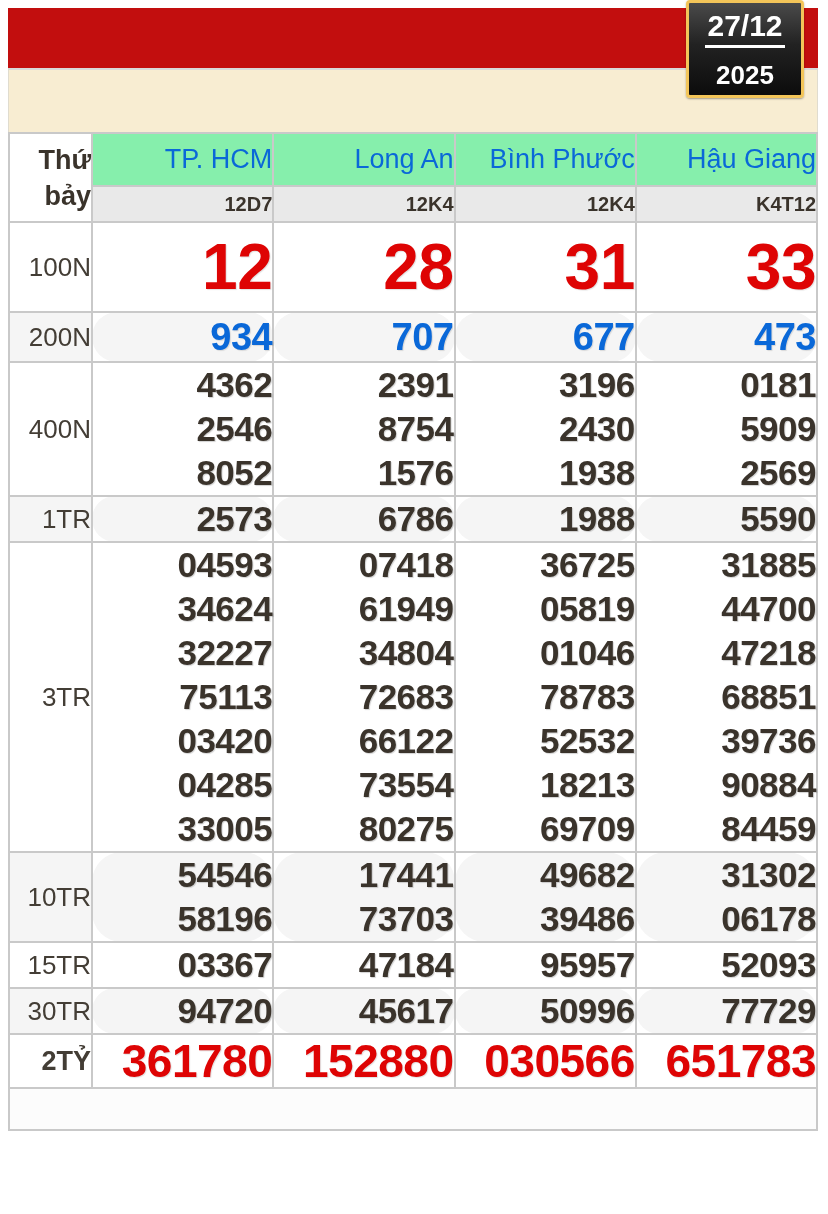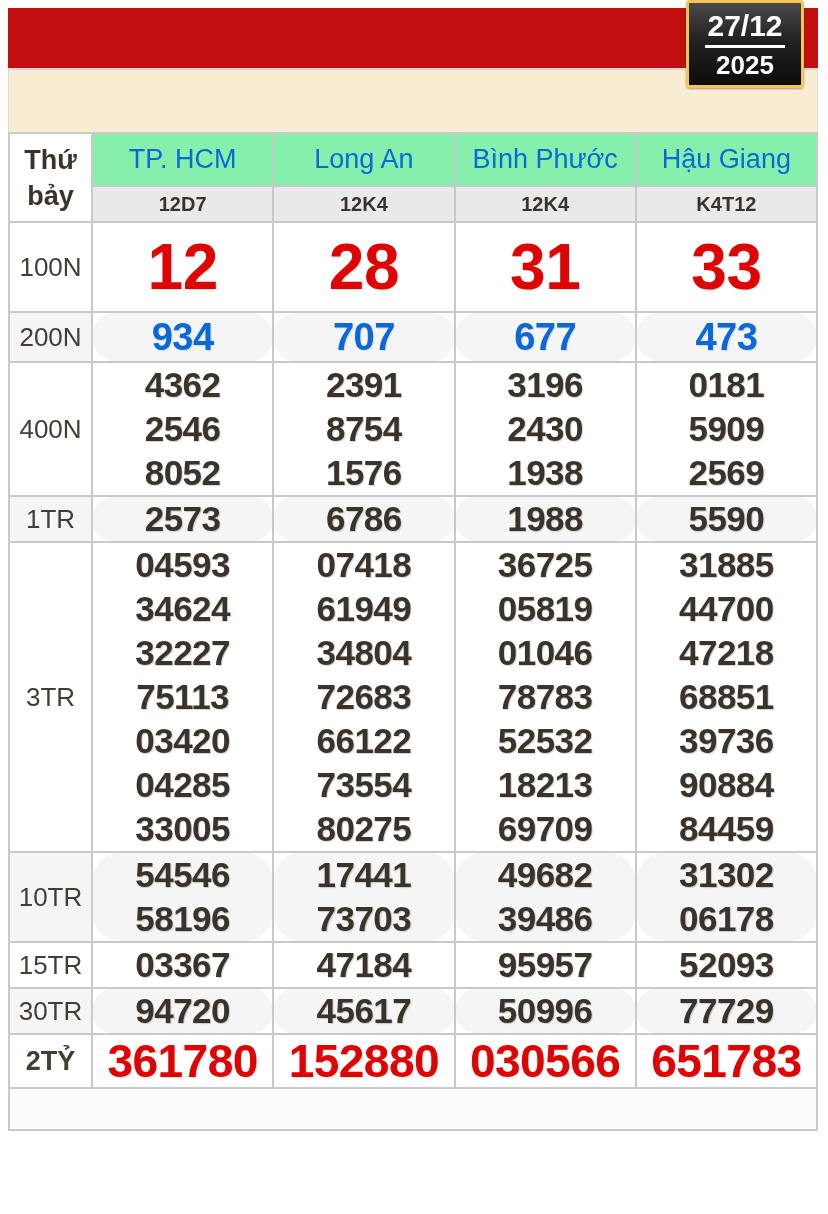--- a/index.html
+++ b/index.html
@@ -34,36 +34,36 @@
     position:absolute;top:-8px;right:14px;z-index:5;width:96px;
     background:linear-gradient(#4a4a4a 0%,#222 45%,#0c0c0c 100%);
     border:3px solid var(--gold);border-radius:4px;
     padding:6px 8px 5px;text-align:center;color:#fff;
     box-shadow:0 1px 2px rgba(0,0,0,.35);
   }
   .date-dm{
     font-size:30px;font-weight:bold;line-height:34px;
     border-bottom:3px solid #fff;padding:0 2px 2px;display:inline-block;
   }
-  .date-year{font-size:26px;font-weight:bold;line-height:30px;margin-top:2px;}
+  .date-year{font-size:26px;font-weight:bold;line-height:30px;margin-top:12px;}
 
   
   .cream-band{
     height:64px;background:var(--cream);
     border-left:1px solid #e0dccf;border-right:1px solid #e0dccf;
     border-top:2px solid #d9d9d9;box-sizing:border-box;
   }
 
   
   table.results{
     width:100%;border-collapse:collapse;table-layout:fixed;
     border:2px solid var(--border-gray);
   }
   table.results th,table.results td{
-    border:2px solid var(--border-gray);text-align:center;vertical-align:middle;
+    border:2px solid var(--border-gray);text-align:right;vertical-align:middle;
     padding:0;
   }
   col.c-label{width:83px;}
 
   th.day-label{
     background:#fff;color:var(--dark-text);font-size:27px;font-weight:bold;
     line-height:36px;padding:4px 8px;
   }
   th.province{
     background:#86efac;color:var(--link-blue);font-size:27px;font-weight:normal;

